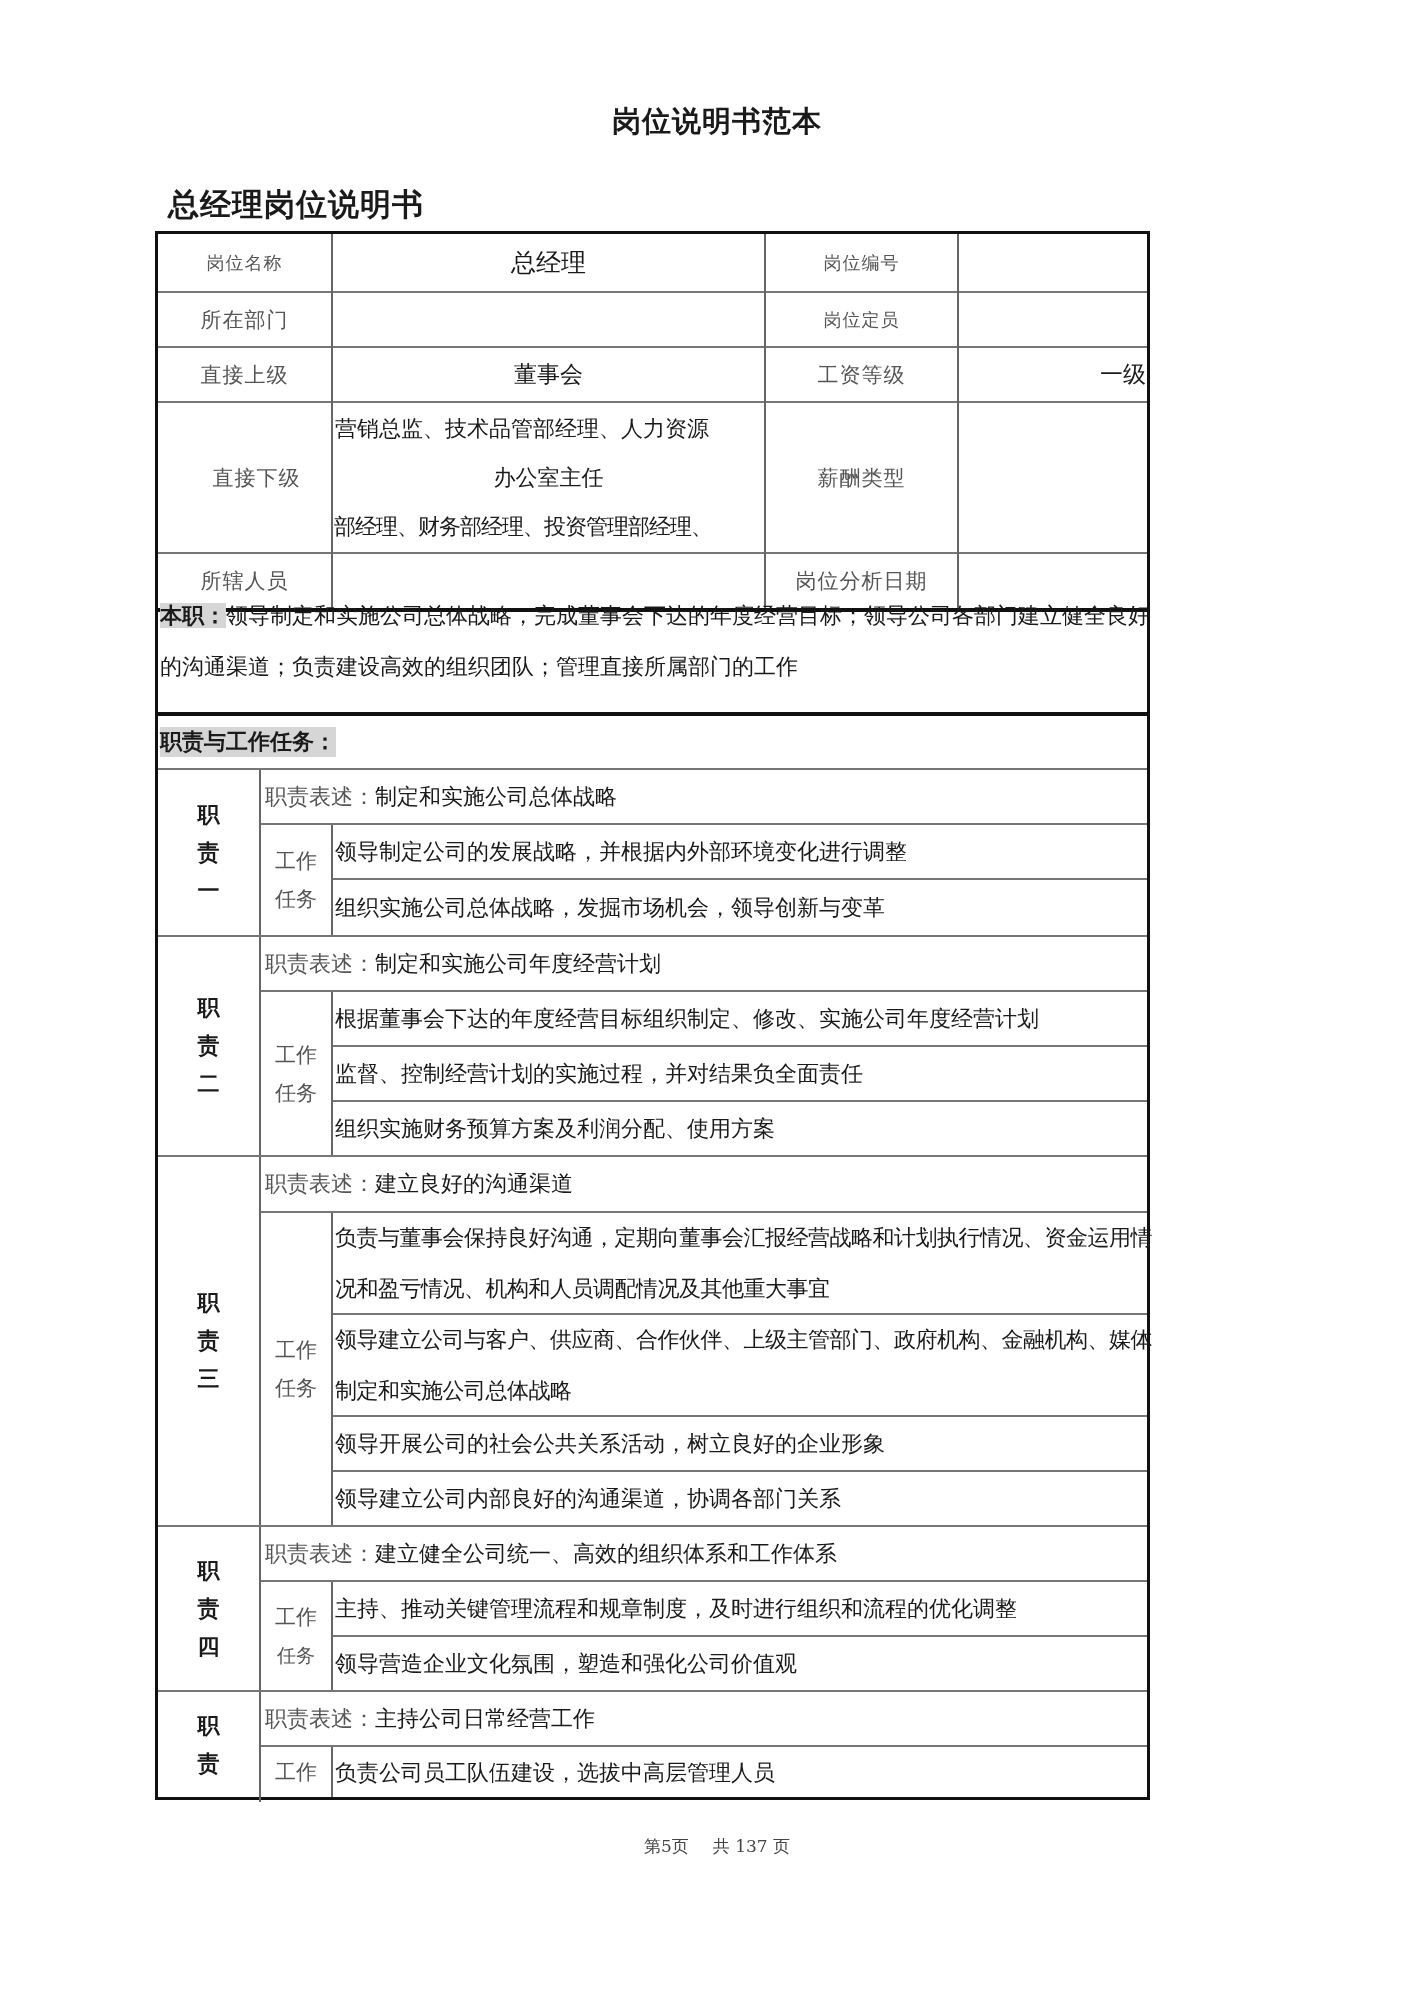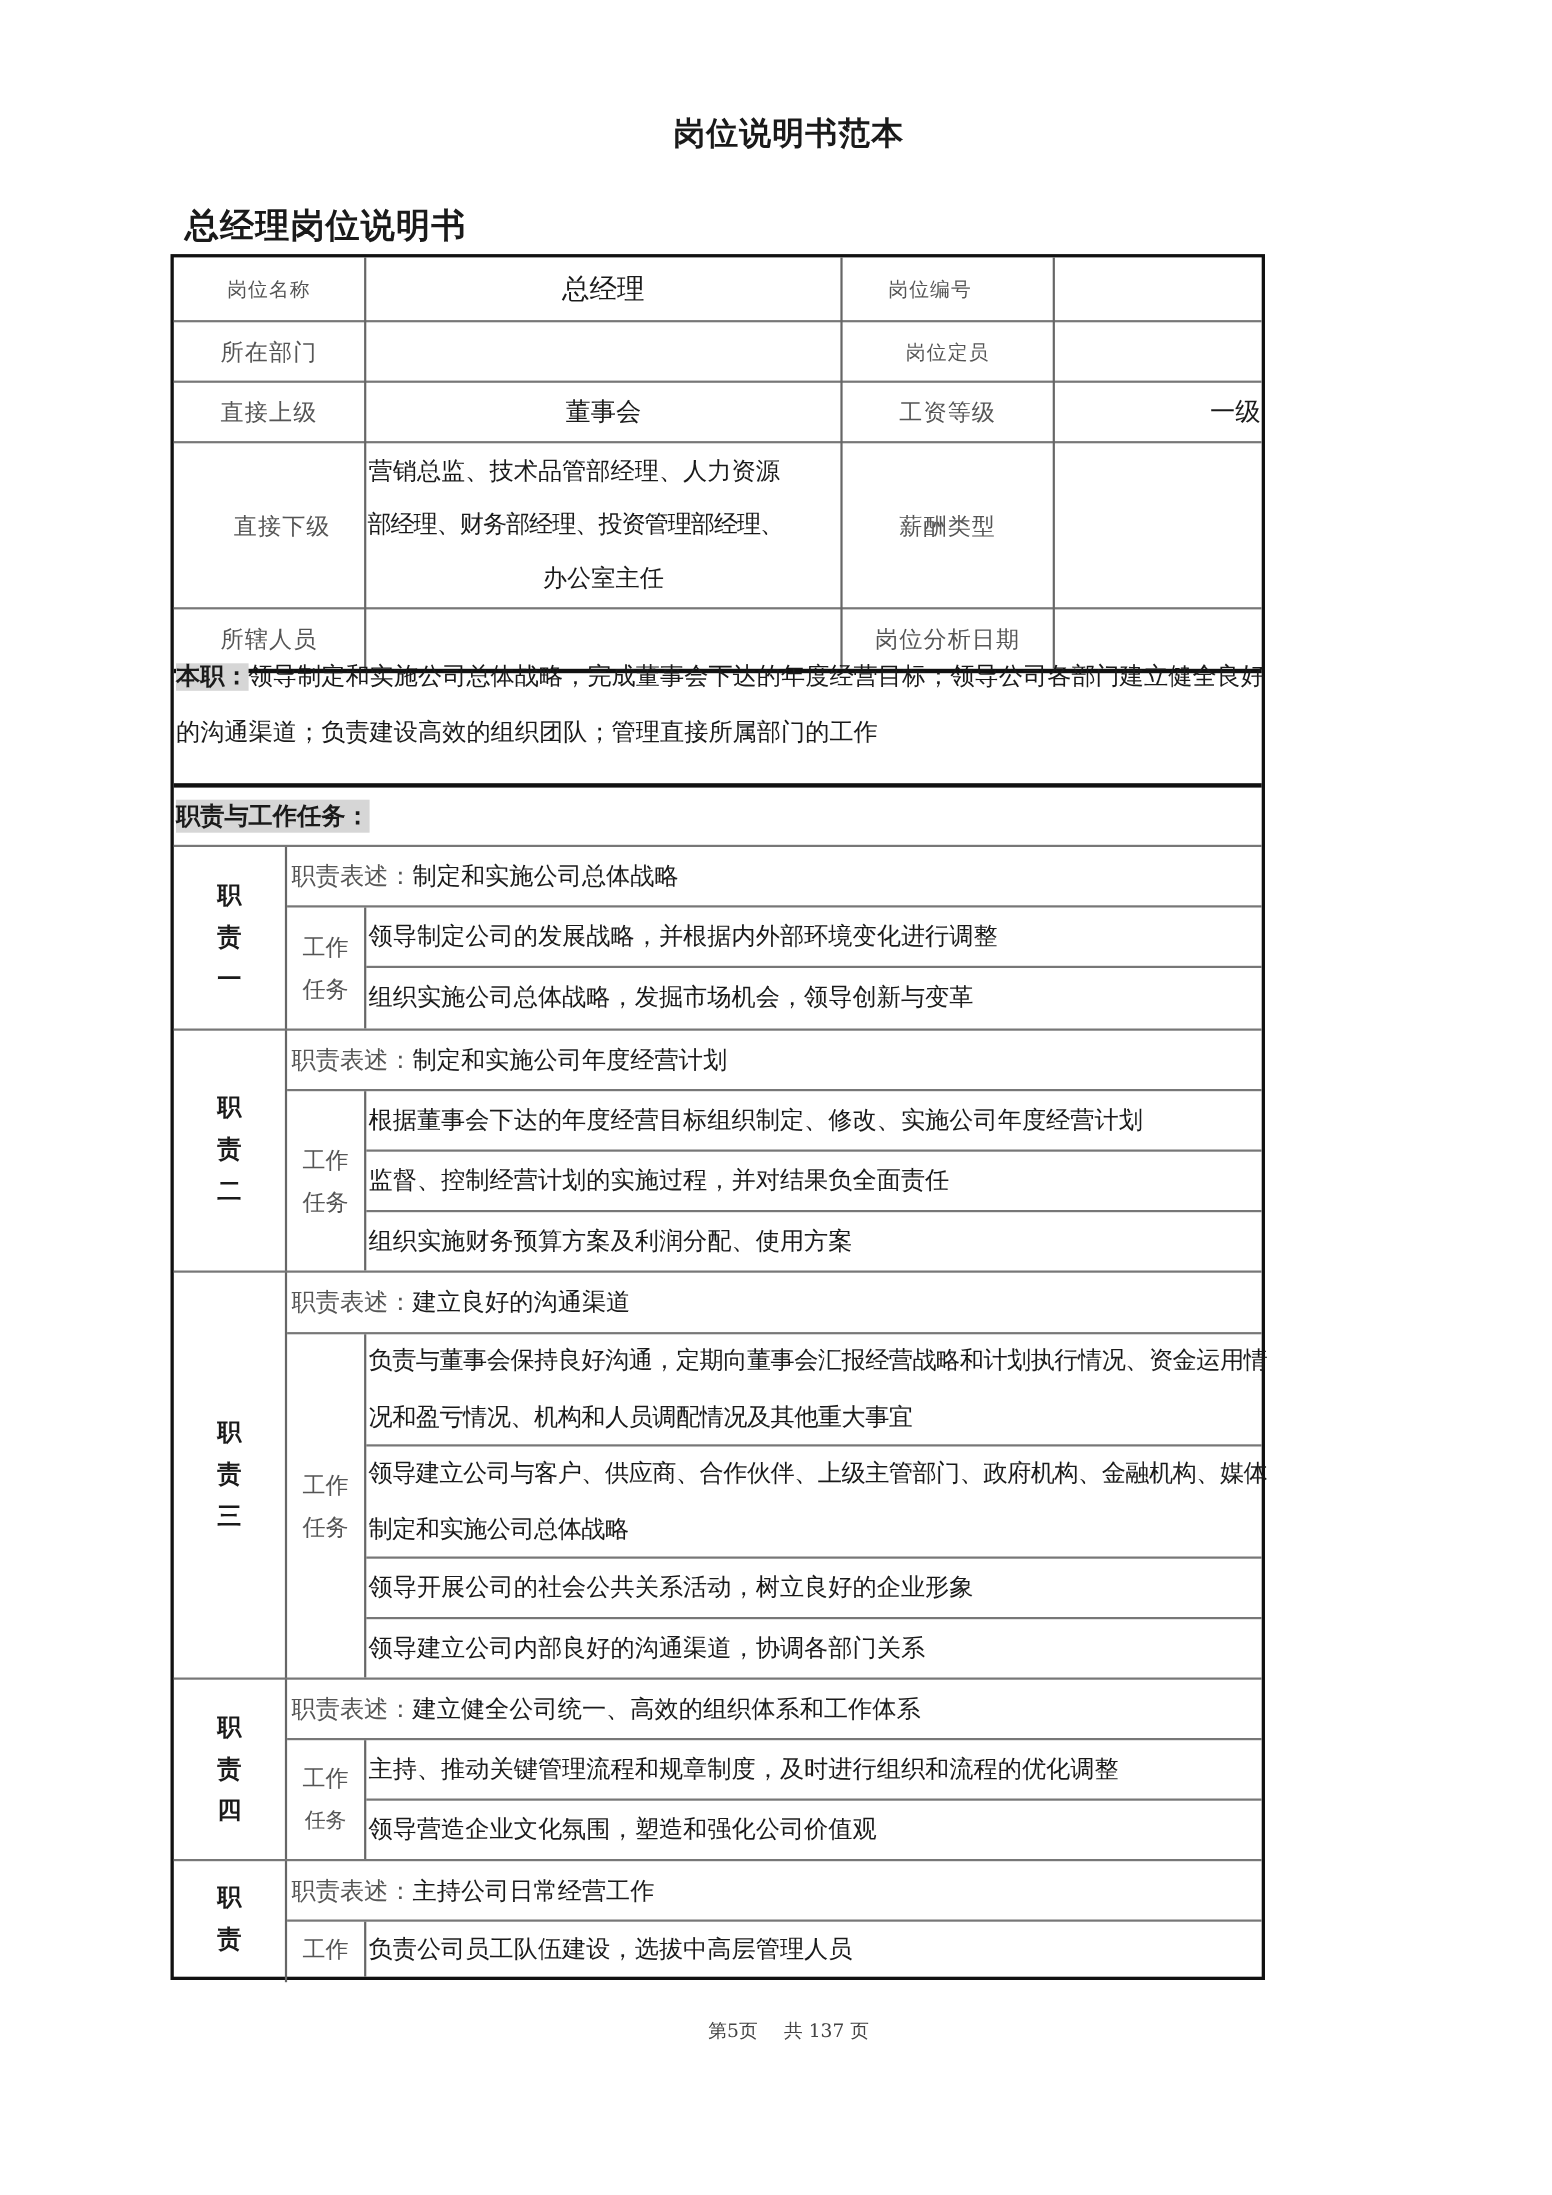--- a/index.html
+++ b/index.html
@@ -43,38 +43,38 @@
   <div class="hl" style="left:0;right:0;top:167px;"></div>
   <div class="hl" style="left:0;right:0;top:318px;"></div>
   <div class="hl thick" style="left:0;right:0;top:374px;"></div>
 
   <div class="vl" style="left:173px;top:0;height:374px;"></div>
   <div class="vl" style="left:606px;top:0;height:374px;"></div>
   <div class="vl" style="left:799px;top:0;height:374px;"></div>
 
   <div class="cell lbl lbl-sm" style="left:0;top:0;width:173px;height:57px;">岗位名称</div>
   <div class="cell val" style="left:175px;top:0;width:431px;height:57px;font-size:25px;">总经理</div>
-  <div class="cell lbl lbl-sm" style="left:592px;top:0;width:191px;height:57px;">岗位编号</div>
+  <div class="cell lbl lbl-sm" style="left:608px;top:0;width:191px;height:57px;">岗位编号</div>
   <div class="cell val" style="left:801px;top:0;width:328px;height:57px;"></div>
 
   <div class="cell lbl" style="left:0;top:59px;width:173px;height:53px;">所在部门</div>
   <div class="cell val" style="left:175px;top:59px;width:431px;height:53px;"></div>
   <div class="cell lbl lbl-sm" style="left:608px;top:59px;width:191px;height:53px;">岗位定员</div>
   <div class="cell val" style="left:801px;top:59px;width:328px;height:53px;"></div>
 
   <div class="cell lbl" style="left:0;top:114px;width:173px;height:53px;">直接上级</div>
   <div class="cell val" style="left:175px;top:114px;width:431px;height:53px;">董事会</div>
   <div class="cell lbl" style="left:608px;top:114px;width:191px;height:53px;">工资等级</div>
   <div class="cell val" style="left:801px;top:114px;width:328px;height:53px;">一级</div>
 
   <div class="cell lbl" style="left:12px;top:169px;width:173px;height:149px;">直接下级</div>
   <div class="cell" style="left:175px;top:169px;width:431px;height:149px;flex-direction:column;justify-content:center;font-size:22px;line-height:49px;">
     <div style="width:100%;text-align:left;padding-left:4px;">营销总监、技术品管部经理、人力资源</div>
+    <div style="width:100%;text-align:center;">办公室主任</div>
     <div style="width:100%;text-align:left;padding-left:2px;letter-spacing:-1px;">部经理、财务部经理、投资管理部经理、</div>
-    <div style="width:100%;text-align:center;">办公室主任</div>
   </div>
   <div class="cell lbl" style="left:608px;top:169px;width:191px;height:149px;">薪酬类型</div>
   <div class="cell val" style="left:801px;top:169px;width:328px;height:149px;"></div>
 
   <div class="cell lbl" style="left:0;top:320px;width:173px;height:54px;">所辖人员</div>
   <div class="cell val" style="left:175px;top:320px;width:431px;height:54px;"></div>
   <div class="cell lbl" style="left:608px;top:320px;width:191px;height:54px;">岗位分析日期</div>
   <div class="cell val" style="left:801px;top:320px;width:328px;height:54px;"></div>
 
   <div class="cell para" style="left:0;top:356px;width:1129px;height:100px;flex-direction:column;align-items:flex-start;justify-content:flex-start;border-radius:25px;">

